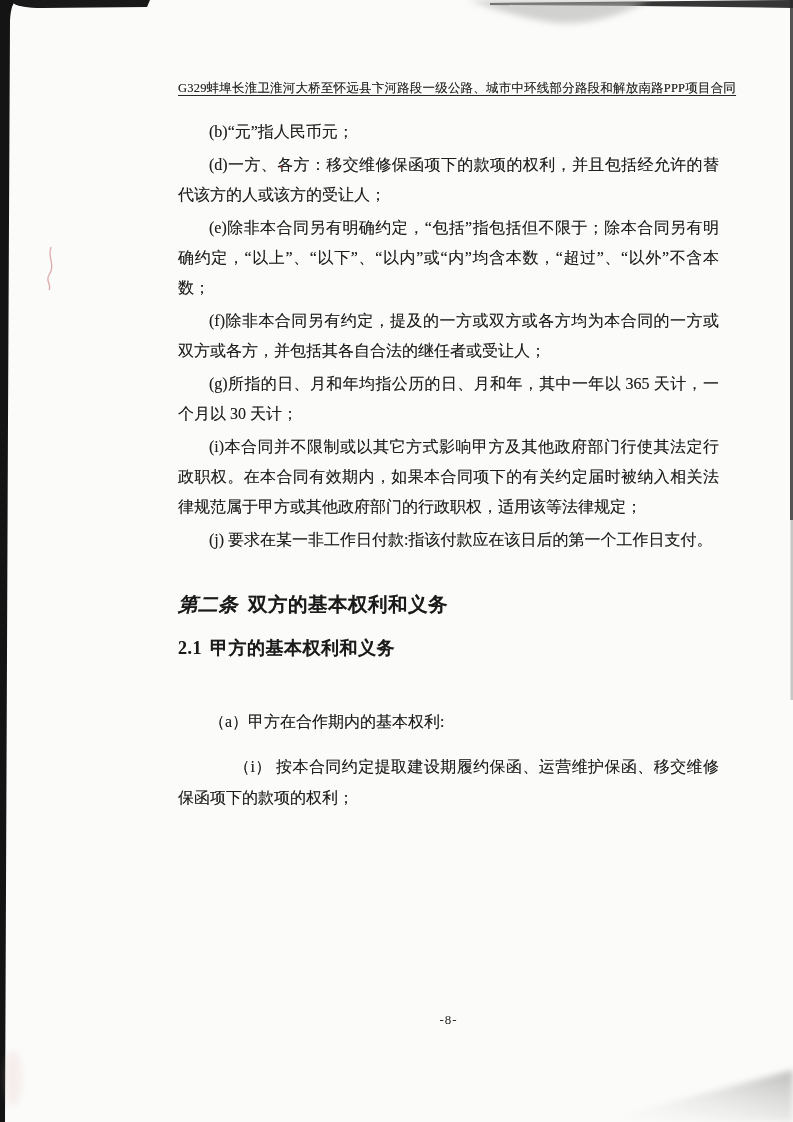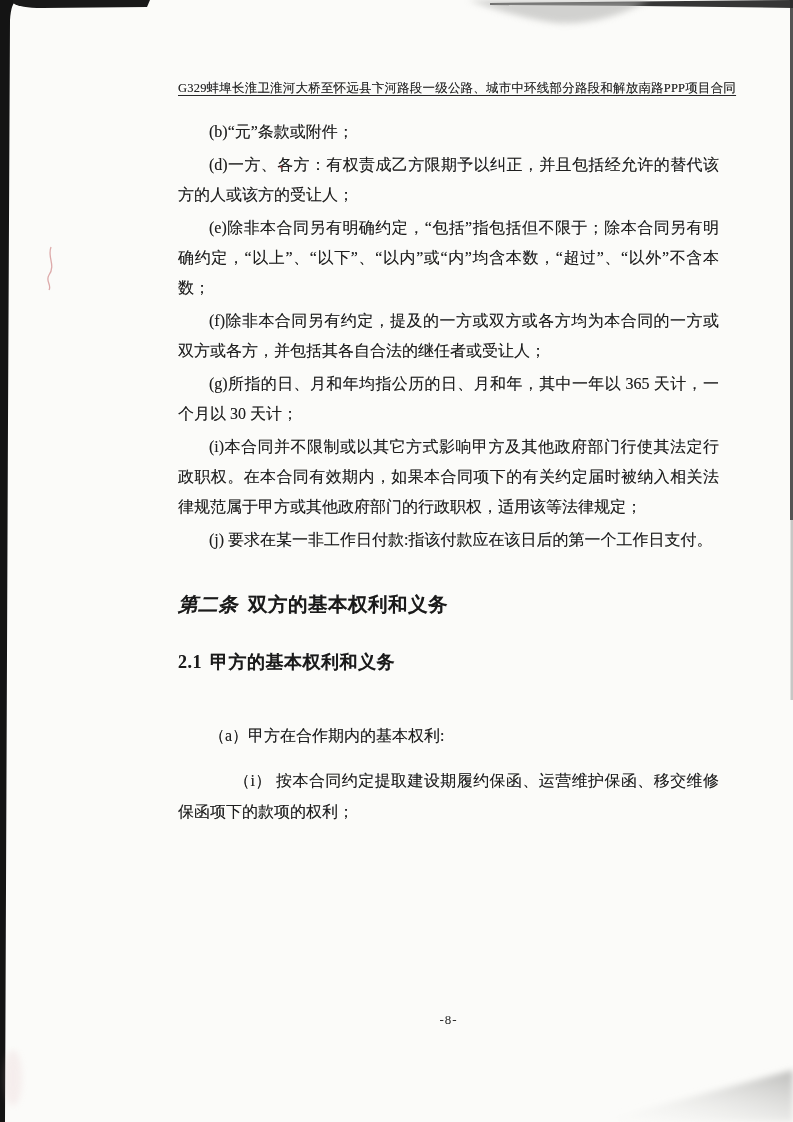--- a/index.html
+++ b/index.html
@@ -38,21 +38,21 @@
     margin:36px 0 0 0;
     font-size:19.5px;
     line-height:26px;
     font-weight:bold;
     font-family:"Liberation Sans","DejaVu Sans",sans-serif;
     color:#1a1a1a;
     letter-spacing:0.5px;
   }
   h1.section .sec-num{margin-right:10px;font-style:italic;}
   h2.subsection{
-    margin:33px 0 0 0;
+    margin:19px 0 0 0;
     font-size:18px;
     line-height:24px;
     font-weight:bold;
     font-family:"Liberation Sans","DejaVu Sans",sans-serif;
     color:#1a1a1a;
     letter-spacing:0.5px;
   }
   h2.subsection .sub-num{margin-right:8px;font-family:"Liberation Serif","DejaVu Serif",serif;}
   p.clause-a{
     margin:47px 0 0 0;
@@ -110,22 +110,22 @@
     <circle cx="281" cy="167" r="1.3" fill="#c03a3a" opacity="0.65"></circle>
 
     <ellipse cx="13" cy="1078" rx="9" ry="28" fill="#dcb4b8" opacity="0.18" filter="url(#blur1)"></ellipse>
   </svg>
 
   <div class="content">
 
     <div class="doc-header">G329蚌埠长淮卫淮河大桥至怀远县卞河路段一级公路、城市中环线部分路段和解放南路PPP项目合同</div>
 
     <div class="defs">
-      <p>(b)“元”条款或附件；</p>
-      <p>(d)一方、各方：有权责成乙方限期予以纠正，并且包括经允许的替代该方的人或该方的受让人；</p>
+      <p>(b)“元”指人民币元；</p>
+      <p>(d)一方、各方：移交维修保函项下的款项的权利，并且包括经允许的替代该方的人或该方的受让人；</p>
       <p>(e)除非本合同另有明确约定，“包括”指包括但不限于；除本合同另有明确约定，“以上”、“以下”、“以内”或“内”均含本数，“超过”、“以外”不含本数；</p>
       <p>(f)除非本合同另有约定，提及的一方或双方或各方均为本合同的一方或双方或各方，并包括其各自合法的继任者或受让人；</p>
       <p>(g)所指的日、月和年均指公历的日、月和年，其中一年以 365 天计，一个月以 30 天计；</p>
       <p>(i)本合同并不限制或以其它方式影响甲方及其他政府部门行使其法定行政职权。在本合同有效期内，如果本合同项下的有关约定届时被纳入相关法律规范属于甲方或其他政府部门的行政职权，适用该等法律规定；</p>
       <p>(j) 要求在某一非工作日付款:指该付款应在该日后的第一个工作日支付。</p>
     </div>
 
     <h1 class="section">
       <span class="sec-num">第二条</span><span>双方的基本权利和义务</span>
     </h1>

